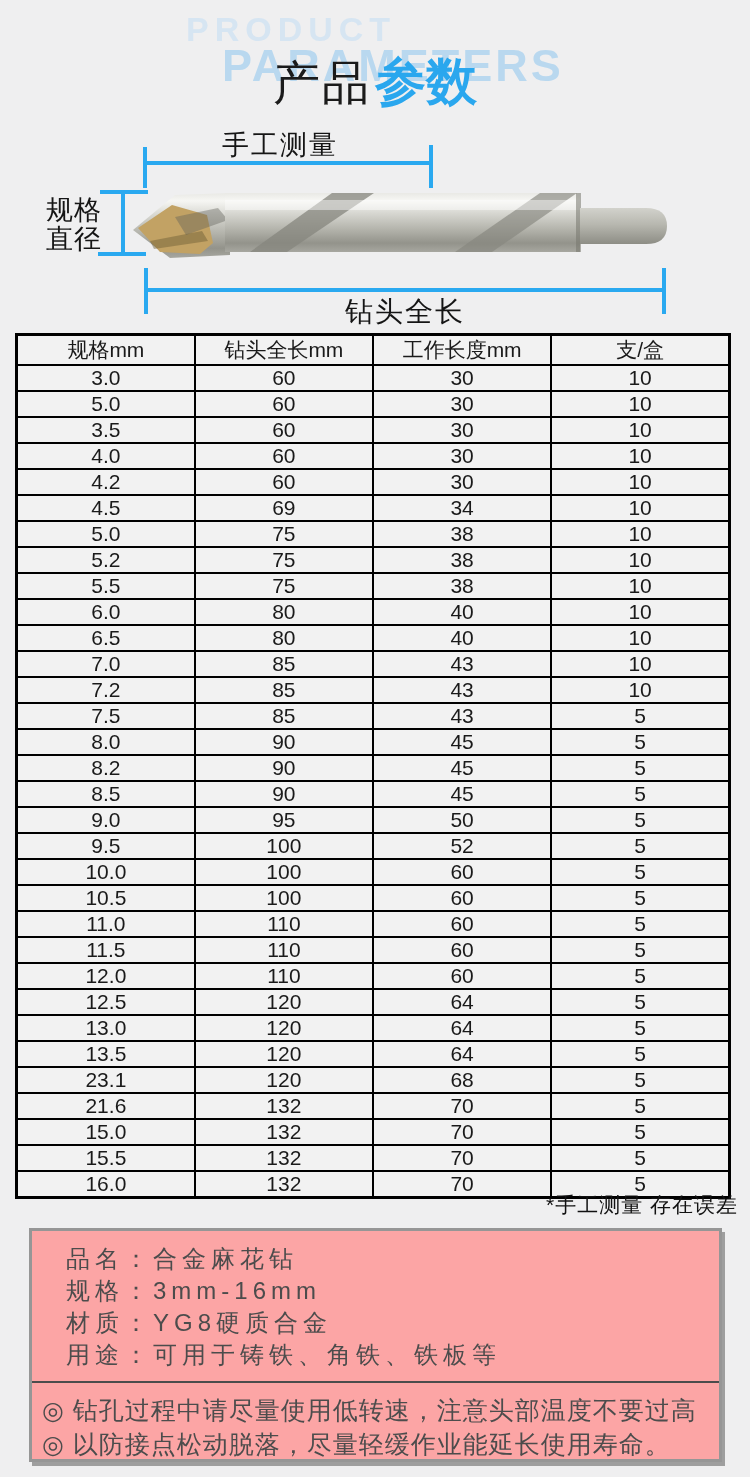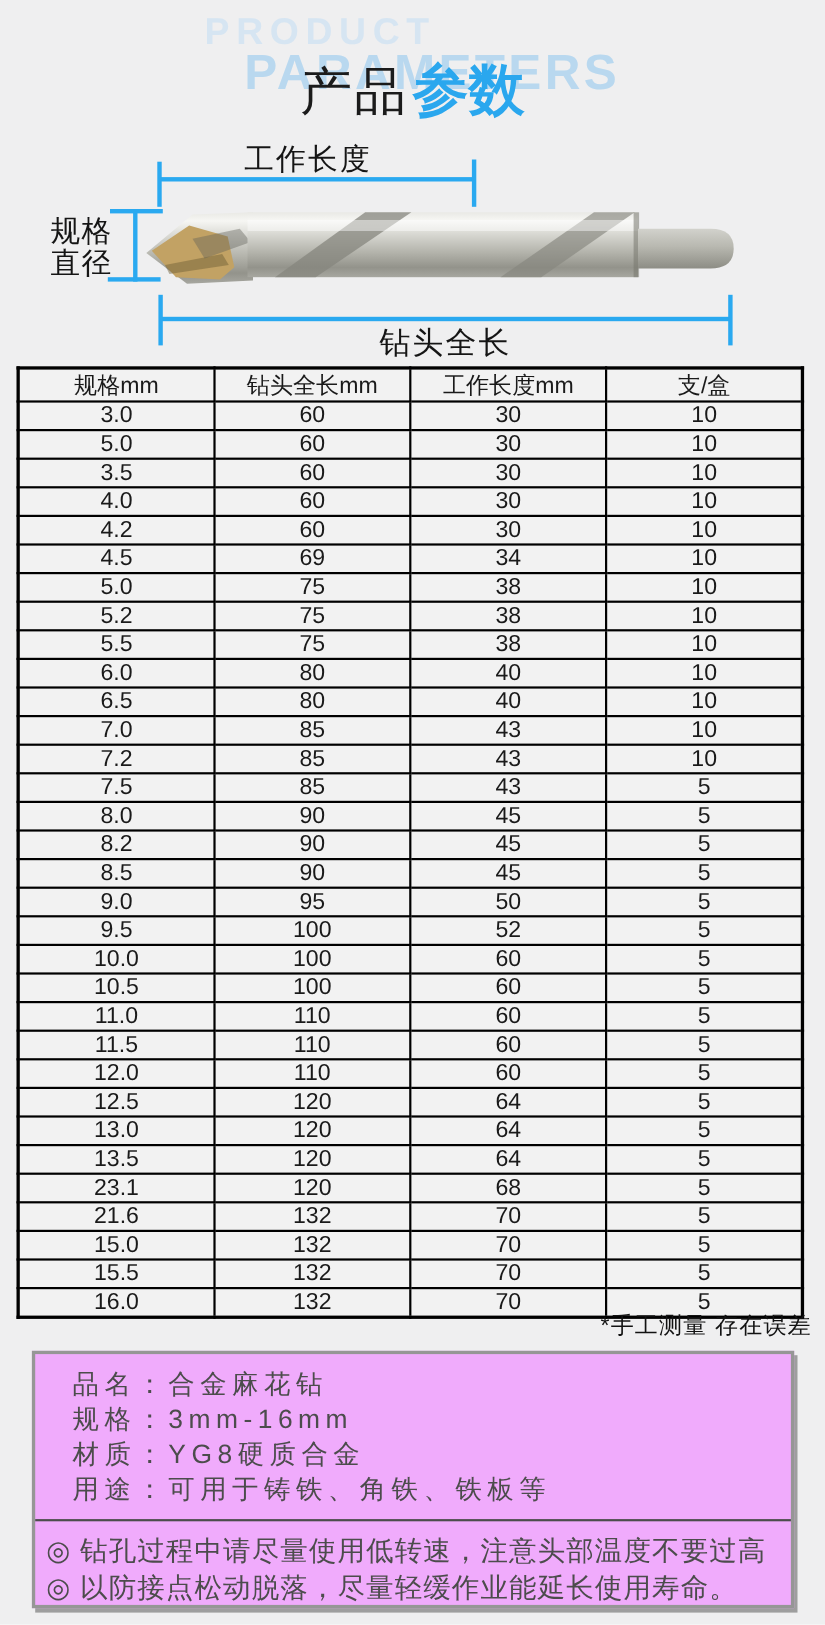--- a/index.html
+++ b/index.html
@@ -31,21 +31,21 @@
               border:3px solid #000;z-index:1;}
   .spec-table th,.spec-table td{border:2px solid #000;text-align:center;vertical-align:middle;
               padding:0;font-size:21px;font-weight:400;color:#1a1a1a;}
 
   
   .note{position:absolute;right:12px;top:1191px;font-size:21px;color:#121212;
         letter-spacing:1px;font-weight:500;z-index:1;}
 
   
   .info-box{position:absolute;left:29px;top:1228px;width:687px;height:228px;
-            border:3px solid #969696;box-shadow:3px 4px 0 #9e9e9e;background:#f0abfc;
+            border:3px solid #969696;box-shadow:3px 4px 0 #9e9e9e;background:#fca5a5;
             color:#4c4c4c;z-index:1;}
   .specs{padding:12px 10px 0 34px;}
   .spec-line{font-size:24px;letter-spacing:5px;line-height:32px;white-space:nowrap;}
   .divider{border-top:2px solid #4c4c4c;margin-top:10px;}
   .notes{padding:10px 4px 0 10px;}
   .note-line{font-size:25px;letter-spacing:1px;line-height:34px;white-space:nowrap;}
 </style>
 </head>
 <body>
 
@@ -98,21 +98,21 @@
       <rect x="98" y="127" width="48" height="4"></rect>
     </g>
 
     <g fill="#2aa9f0">
       <rect x="146" y="163" width="518" height="4"></rect>
       <rect x="144" y="143" width="4" height="46"></rect>
       <rect x="662" y="143" width="4" height="46"></rect>
     </g>
   </svg>
 
-  <div class="dim-label wl">工作长度</div>
+  <div class="dim-label wl">手工测量</div>
   <div class="dim-label sd">
     <div>规格</div>
     <div>直径</div>
   </div>
   <div class="dim-label tl">钻头全长</div>
 
   <table class="spec-table">
     <thead>
       <tr>
           <th>规格mm</th>

